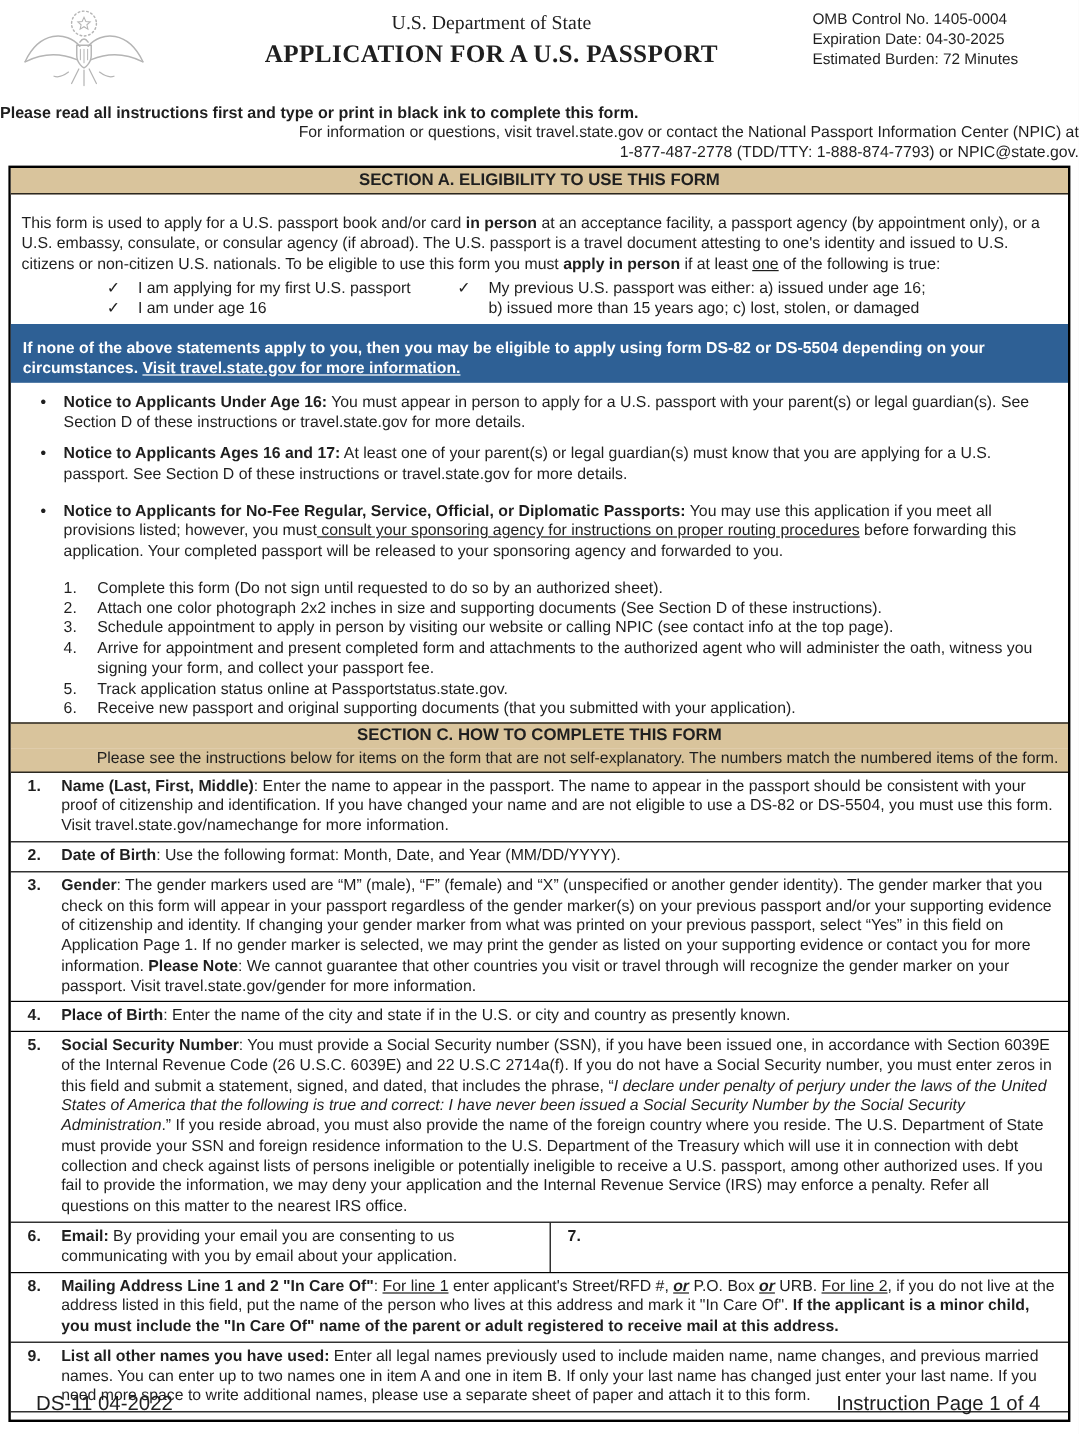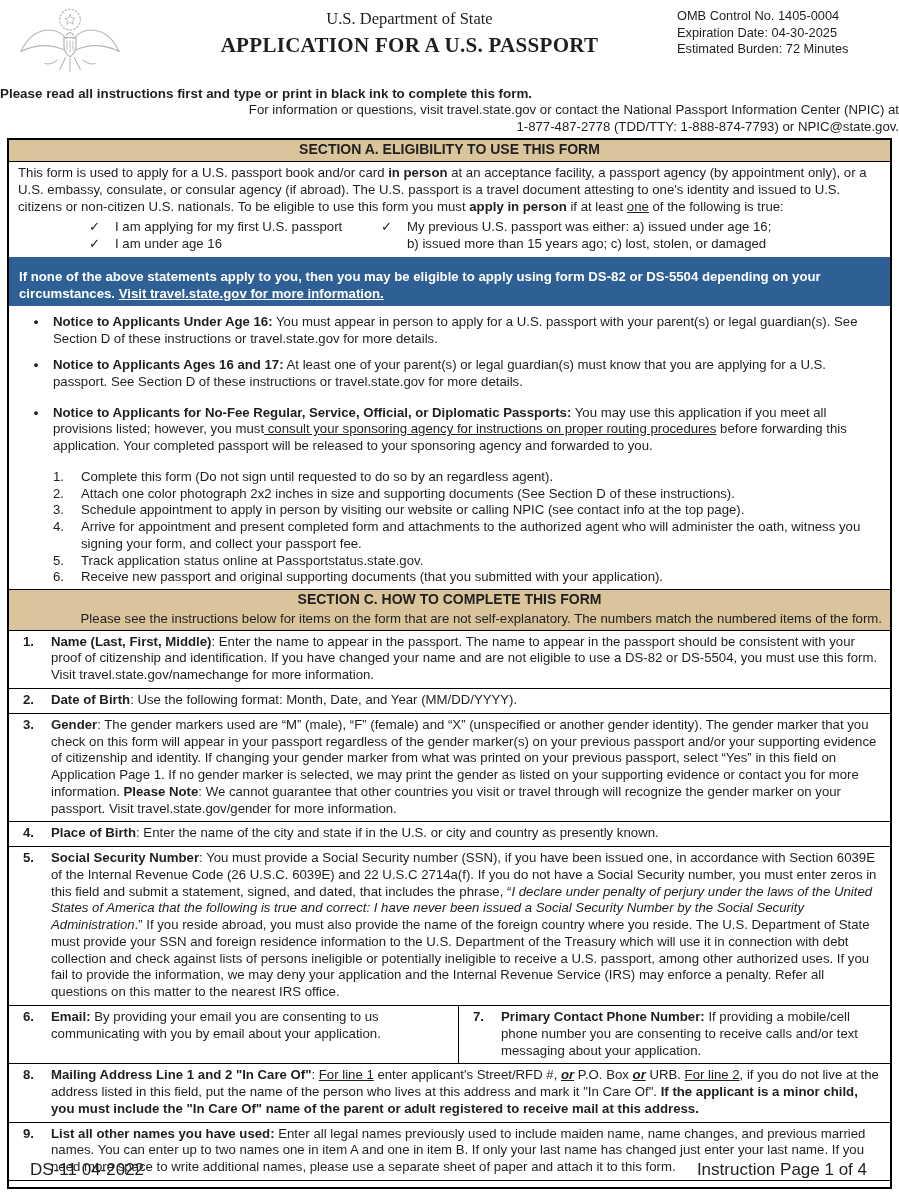--- a/index.html
+++ b/index.html
@@ -22,21 +22,21 @@
   .agency{font-size:16.5px;text-align:center;}
   .form-title{font-size:21px;font-weight:700;letter-spacing:.3px;margin-top:2px;}
   .omb{flex:0 0 210px;font-size:12.8px;line-height:1.3;padding-top:3px;}
   .pre-note{text-align:left;font-weight:700;font-size:13.4px;margin-top:1px;}
   .info-line{text-align:right;font-size:13.2px;}
 
   
   .form-box{margin:3px 7px 0 7px;border:2px solid #000;}
   .sec-header{background:var(--tan);text-align:center;font-weight:700;font-size:14px;padding:1px 0 2px;border-top:1px solid #000;border-bottom:1px solid #000;}
   .sec-header.first{border-top:none;}
-  .sec-a-body{padding:3px 9px 1px 9px;}
+  .sec-a-body{padding:16px 9px 1px 9px;}
   .checklist{display:flex;padding:3px 0 4px 80px;}
   .cl-col.left{width:292px;}
   .cl-row{display:flex;}
   .check{width:26px;flex:0 0 26px;}
   .blue-banner{background:var(--blue);color:#fff;font-weight:700;padding:12px 10px 4px;}
   .bullets{padding:8px 10px 6px 10px;}
   .bullet{display:flex;margin-bottom:9px;}
   .bullet:last-child{margin-bottom:4px;}
   .bullet .dot{width:34px;flex:0 0 34px;text-align:center;font-weight:700;}
   .bullet.gap{margin-top:14px;}
@@ -137,21 +137,21 @@
       </div>
       <div class="bullet gap">
         <span class="dot">•</span>
         <span class="bullet-text"><span class="b">Notice to Applicants for No-Fee Regular, Service, Official, or Diplomatic Passports:</span><span> You may use this application if you meet all provisions listed; however, you must</span><span class="u"> consult your sponsoring agency for instructions on proper routing procedures</span><span> before forwarding this application. Your completed passport will be released to your sponsoring agency and forwarded to you.</span></span>
       </div>
     </div>
 
     <div class="steps">
       <div class="step">
           <span class="step-num">1.</span>
-          <span class="step-text">Complete this form (Do not sign until requested to do so by an regardless agent).</span>
+          <span class="step-text">Complete this form (Do not sign until requested to do so by an authorized sheet).</span>
         </div>
       <div class="step">
           <span class="step-num">2.</span>
           <span class="step-text">Attach one color photograph 2x2 inches in size and supporting documents (See Section D of these instructions).</span>
         </div>
       <div class="step">
           <span class="step-num">3.</span>
           <span class="step-text">Schedule appointment to apply in person by visiting our website or calling NPIC (see contact info at the top page).</span>
         </div>
       <div class="step">
@@ -191,21 +191,20 @@
       <span class="item-num">5.</span>
       <span class="item-text"><span class="b">Social Security Number</span><span>: You must provide a Social Security number (SSN), if you have been issued one, in accordance with Section 6039E of the Internal Revenue Code (26 U.S.C. 6039E) and 22 U.S.C 2714a(f). If you do not have a Social Security number, you must enter zeros in this field and submit a statement, signed, and dated, that includes the phrase, “</span><span class="i">I declare under penalty of perjury under the laws of the United States of America that the following is true and correct:  I have never been issued a Social Security Number by the Social Security Administration</span><span>.” If you reside abroad, you must also provide the name of the foreign country where you reside. The U.S. Department of State must provide your SSN and foreign residence information to the U.S. Department of the Treasury which will use it in connection with debt collection and check against lists of persons ineligible or potentially ineligible to receive a U.S. passport, among other authorized uses. If you fail to provide the information, we may deny your application and the Internal Revenue Service (IRS) may enforce a penalty. Refer all questions on this matter to the nearest IRS office.</span></span>
     </div>
     <div class="row67">
       <div class="col67 c1">
         <span class="item-num">6.</span>
         <span class="item-text"><span class="b">Email:</span><span> By providing your email you are consenting to us communicating with you by email about your application.</span></span>
       </div>
       <div class="col67 c2">
         <span class="item-num">7.</span>
-        <span class="item-text"><span class="b">Primary Contact Phone Number:</span><span> If providing a mobile/cell phone number you are consenting to receive calls and/or text messaging about your application.</span></span>
       </div>
     </div>
     <div class="item">
       <span class="item-num">8.</span>
       <span class="item-text"><span class="b">Mailing Address Line 1 and 2 "In Care Of"</span><span>: </span><span class="u">For line 1</span><span> enter applicant's Street/RFD #, </span><span class="b i u">or</span><span> P.O. Box </span><span class="b i u">or</span><span> URB. </span><span class="u">For line 2</span><span>, if you do not live at the address listed in this field, put the name of the person who lives at this address and mark it "In Care Of". </span><span class="b">If the applicant is a minor child, you must include the "In Care Of" name of the parent or adult registered to receive mail at this address.</span></span>
     </div>
     <div class="item">
       <span class="item-num">9.</span>
       <span class="item-text"><span class="b">List all other names you have used:</span><span> Enter all legal names previously used to include maiden name, name changes, and previous married names. You can enter up to two names one in item A and one in item B. If only your last name has changed just enter your last name. If you need more space to write additional names, please use a separate sheet of paper and attach it to this form.</span></span>
     </div>

